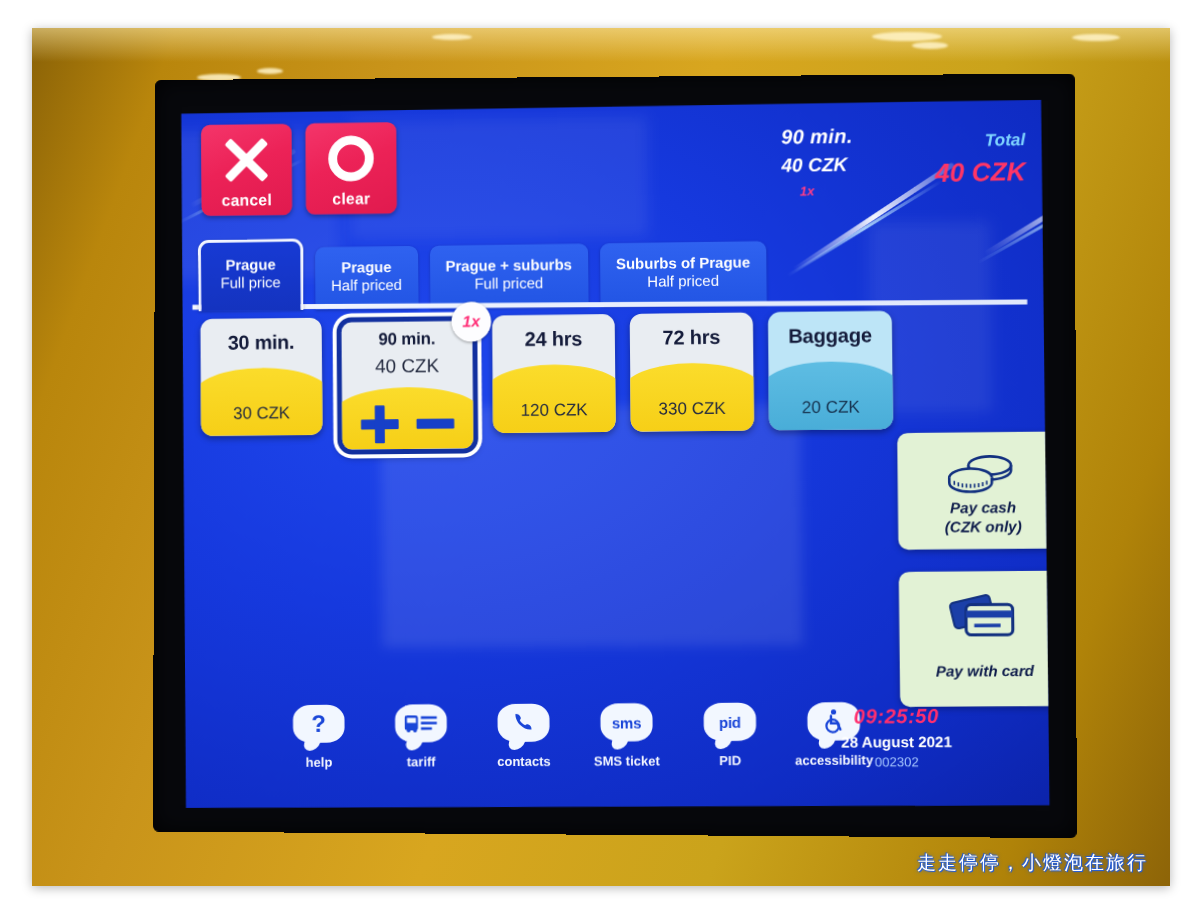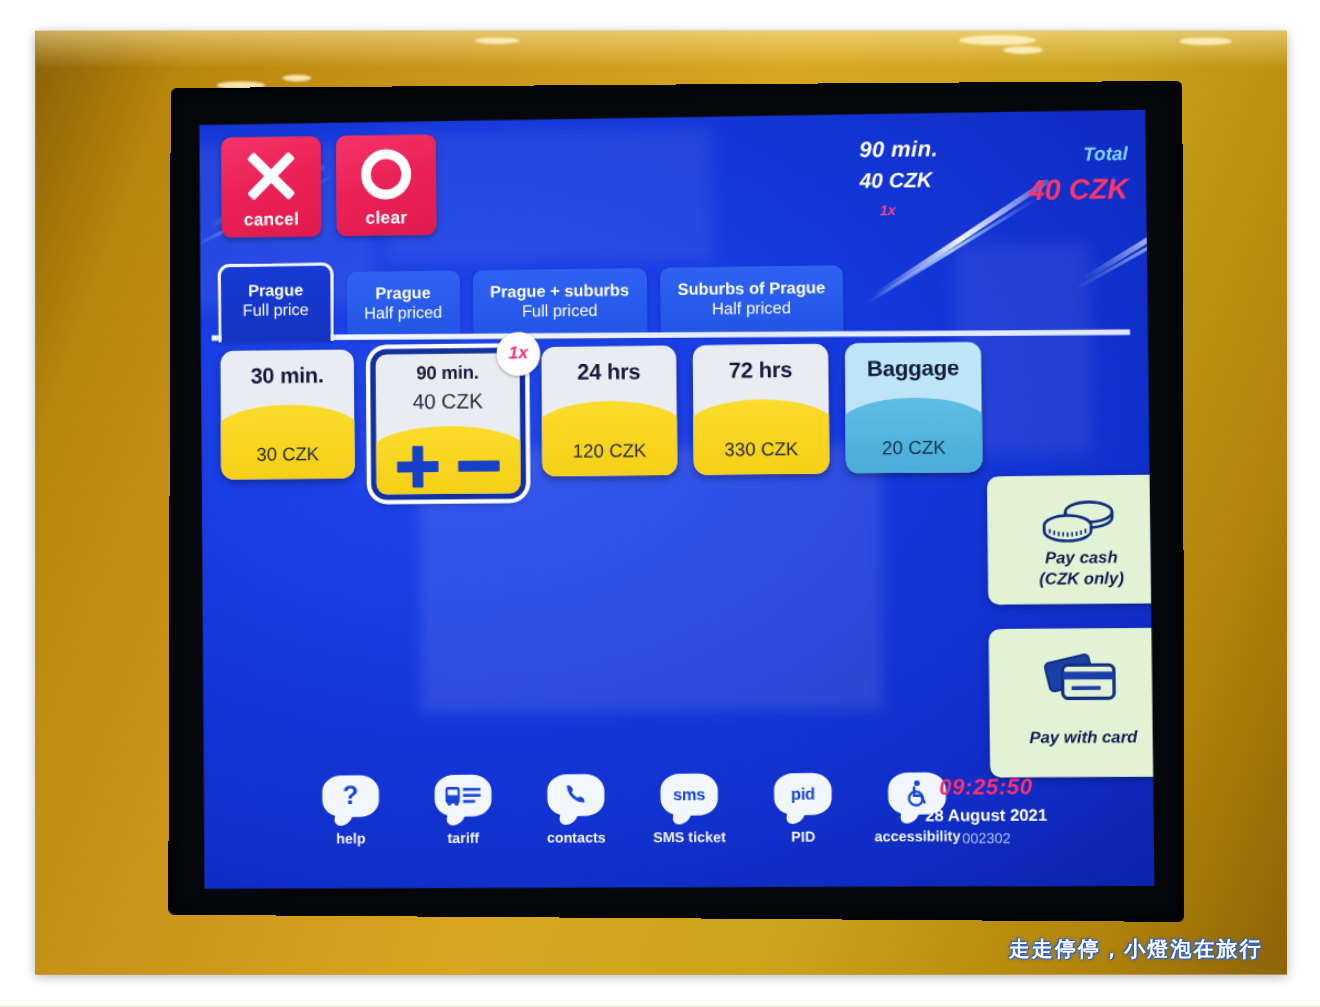--- a/index.html
+++ b/index.html
@@ -165,21 +165,21 @@
 
   
   #clock{position:absolute;right:60px;bottom:36px;text-align:center;width:180px;}
   #clk-time{font-size:20px;font-weight:700;font-style:italic;color:#ff2e6e;letter-spacing:.5px;}
   #clk-date{font-size:15px;font-weight:700;color:#ffffff;margin-top:5px;}
   #clk-id{font-size:13px;color:#a8c8ff;margin-top:4px;}
 
   
   #watermark{
     position:absolute;right:22px;bottom:10px;
-    font-family:"DejaVu Sans",sans-serif;font-size:19px;font-weight:700;color:#ffffff;
+    font-family:"DejaVu Sans",sans-serif;font-size:19px;font-weight:400;color:#ffffff;
     text-shadow:0 0 2px #2a5fd0,0 0 4px #2a5fd0,1px 1px 0 #2a5fd0,-1px -1px 0 #2a5fd0;
     letter-spacing:2px;white-space:nowrap;
   }
 </style>
 </head>
 <body>
 
 <div id="page">
   <div id="photo">
 

